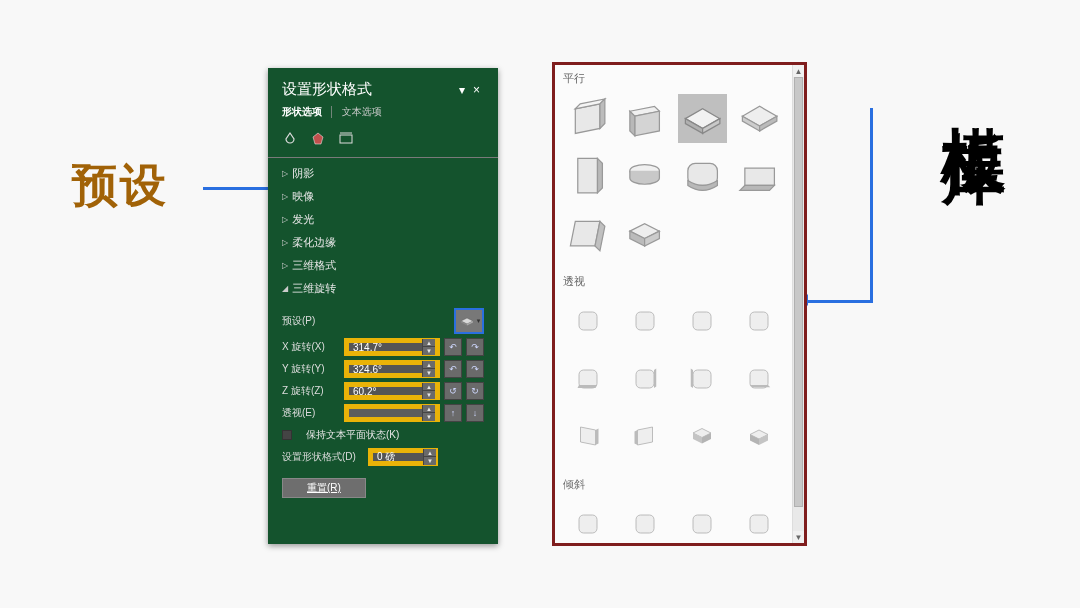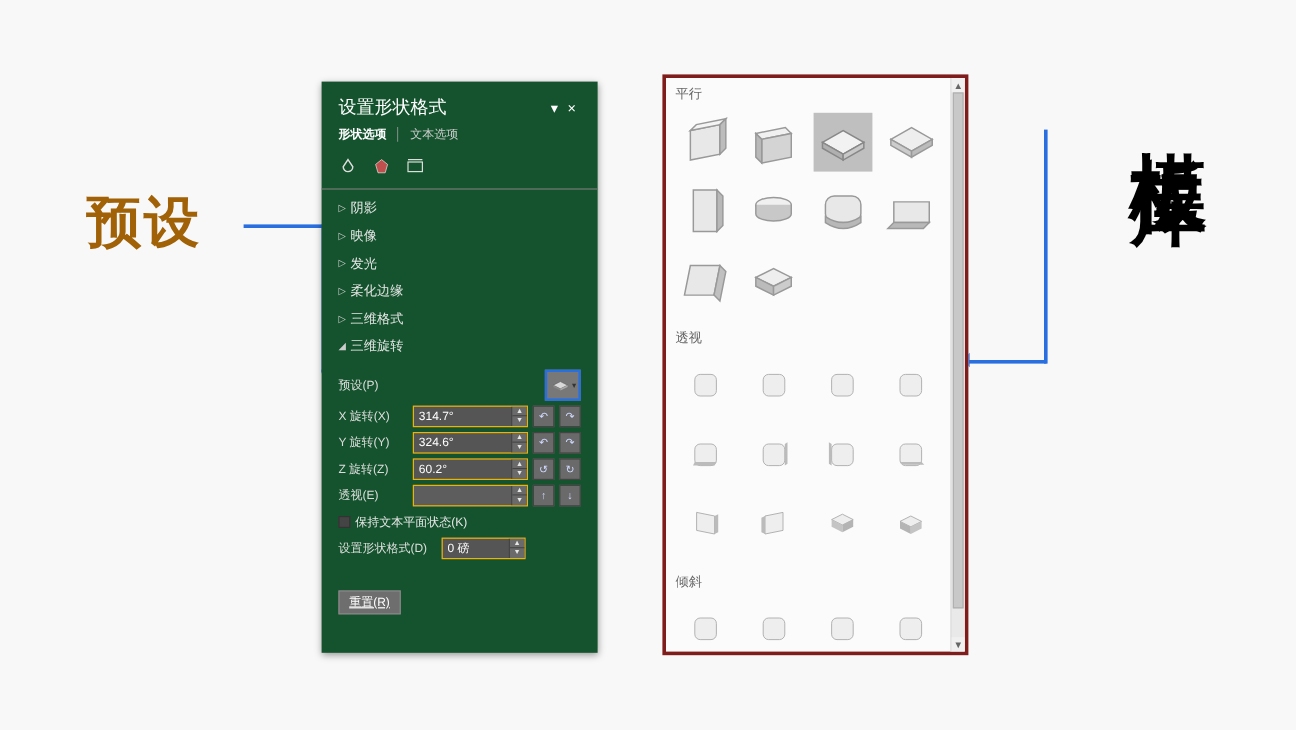--- a/index.html
+++ b/index.html
@@ -47,34 +47,34 @@
   .p-icon{width:16px;height:16px;display:inline-flex;align-items:center;justify-content:center;color:#ddd}
   .p-icon.active{color:#fff}
   .p-icon svg{width:16px;height:16px}
   .hr{height:1px;background:#7a7a7a;margin:0 0 4px}
   .section-row{padding:4px 14px;display:flex;align-items:center;gap:4px;cursor:pointer}
   .section-row .tri{font-size:8px;color:#ccc}
   .section-row.expanded .tri{transform:none}
   .section-body{padding:4px 14px 8px}
   .field-row{display:flex;align-items:center;gap:4px;margin:4px 0}
   .field-label{width:58px;font-size:10px;color:#ddd}
-  .num-input{flex:1;display:flex;align-items:center;background:#555;border:1px solid #eab308;height:18px}
+  .num-input{flex:1;display:flex;align-items:center;background:#555;border:5px solid #eab308;height:18px}
   .num-input input{flex:1;background:transparent;border:none;color:#fff;font-size:10px;padding:0 4px;outline:none;width:50px}
   .spinners{display:flex;flex-direction:column;border-left:1px solid #444}
   .spinners span{width:12px;height:8px;display:flex;align-items:center;justify-content:center;font-size:6px;background:#6a6a6a;cursor:pointer;line-height:1}
   .spinners span:first-child{border-bottom:1px solid #444}
   .icon-btn{width:18px;height:18px;background:#6a6a6a;border:1px solid #444;display:flex;align-items:center;justify-content:center;font-size:9px;color:#cfd8ff;cursor:pointer}
   .preset-btn{
     width:30px;height:26px;background:#787878;border:2px solid #2a6fe0;
     display:flex;align-items:center;justify-content:center;margin-left:auto;cursor:pointer;
   }
   .preset-btn svg{width:18px;height:12px}
-  .checkbox-row{display:flex;align-items:center;gap:4px;font-size:10px;margin:6px 0}
+  .checkbox-row{display:flex;align-items:center;gap:14px;font-size:10px;margin:6px 0}
   .checkbox-row .cb{width:10px;height:10px;background:#444;border:1px solid #333}
-  .reset-btn{margin-top:22px;padding:2px 8px;background:#6e6e6e;border:1px solid #888;font-size:10px;color:#fff;text-decoration:underline;cursor:pointer}
+  .reset-btn{margin-top:8px;padding:2px 24px;background:#6e6e6e;border:1px solid #888;font-size:10px;color:#fff;text-decoration:underline;cursor:pointer}
 
   
   .library{
     position:absolute; left:552px; top:62px;
     width:255px; height:484px;
     background:#fbfbfb; border:3px solid #7f1d1d;
     overflow:hidden;
   }
   .lib-inner{position:absolute;left:0;top:0;right:12px;bottom:0;overflow:hidden}
   .lib-section-title{font-size:11px;color:#666;padding:6px 8px 4px}

